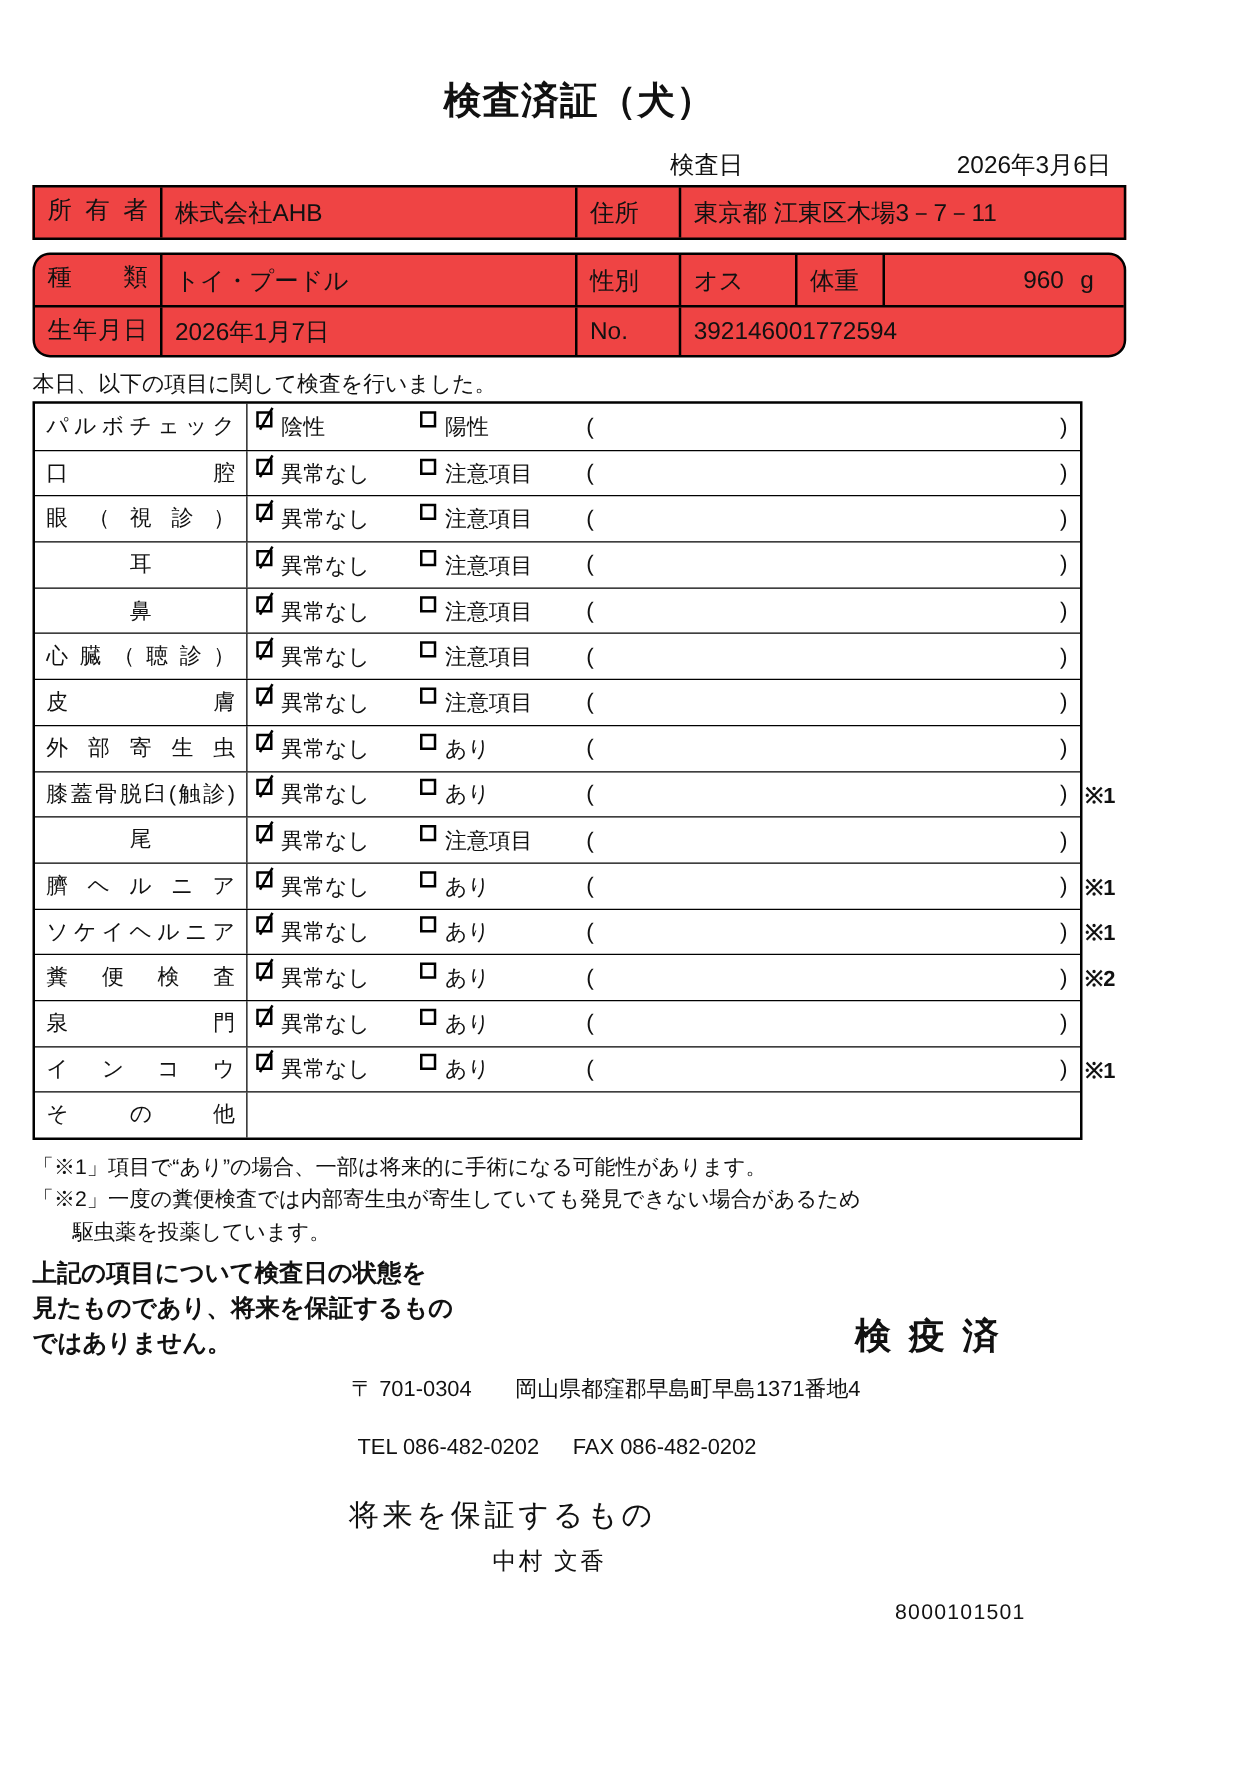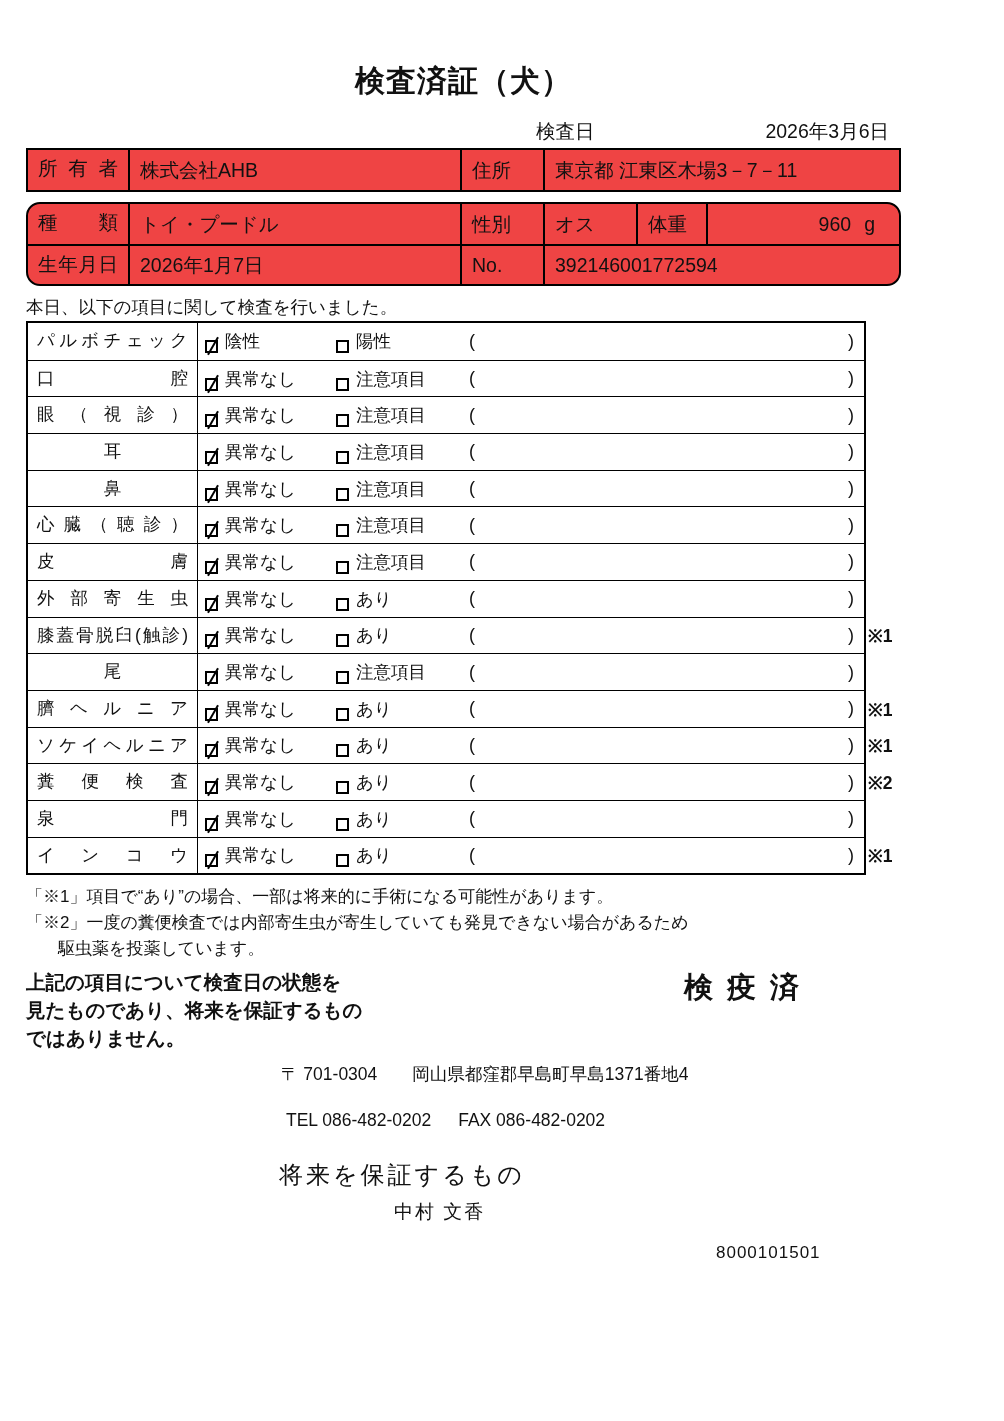--- a/index.html
+++ b/index.html
@@ -97,21 +97,21 @@
     overflow: hidden;
   }
   .exam-row .item.single { text-align: center; text-align-last: center; }
   .exam-row .opts {
     flex: 1;
     display: flex;
     align-items: center;
     padding-left: 7px;
     font-size: 17.5px;
   }
-  .opt { display: flex; align-items: flex-end; }
+  .opt { display: flex; align-items: flex-start; }
   .opt1 { width: 131px; }
   .opt2 { width: 133px; }
   .cb {
     width: 13px; height: 13px;
     border: 2px solid #000;
     margin-right: 7px;
     position: relative;
     flex: none;
   }
   .cb.checked::after {
@@ -141,21 +141,21 @@
   }
 
   
   .notes { margin-top: 10px; font-size: 17px; width: 900px; }
   .notes p { line-height: 23px; margin-top: 3px; white-space: nowrap; }
   .notes p.indent { padding-left: 32px; }
 
   
   .bottom-row {
     display: flex;
-    align-items: flex-start;
+    align-items: flex-end;
     width: 875px;
     margin-top: 8px;
   }
   .disclaimer { font-size: 19.5px; font-weight: bold; }
   .disclaimer p { line-height: 28px; white-space: nowrap; }
   .stamp {
     margin-left: auto;
     margin-right: 88px;
     font-size: 29px;
     font-weight: bold;
@@ -501,20 +501,29 @@
         <span class="opt-label">あり</span>
       </span>
       <span class="paren">
         <span>(</span>
         <span>)</span>
       </span>
     </div>
     <span class="mark">※1</span>
   </div>
 
+  <div class="exam-row no-options">
+    <div class="cell item">その他</div>
+    <div class="cell opts">
+      
+      
+      
+    </div>
+    <span class="mark"></span>
+  </div>
 </div>
 
   <div class="notes">
     <p>「※1」項目で“あり”の場合、一部は将来的に手術になる可能性があります。</p>
     <p>「※2」一度の糞便検査では内部寄生虫が寄生していても発見できない場合があるため</p>
     <p class="indent">駆虫薬を投薬しています。</p>
   </div>
 
   <div class="bottom-row">
     <div class="disclaimer">

